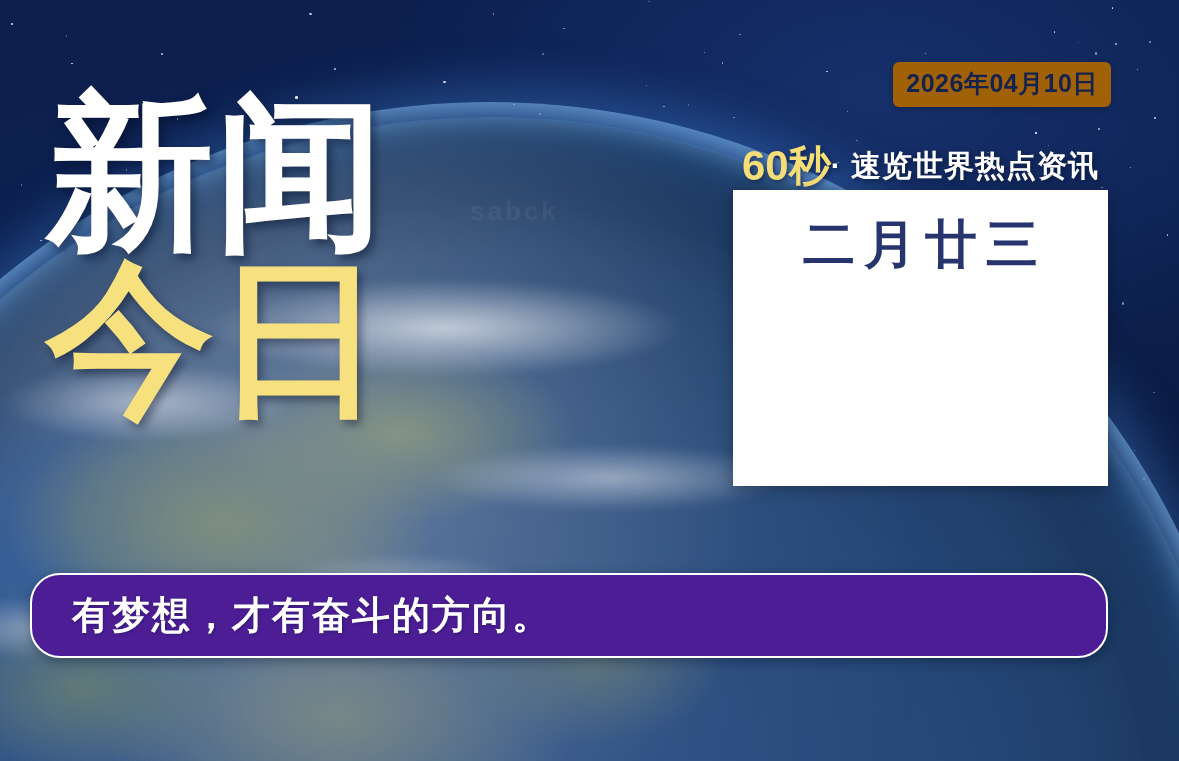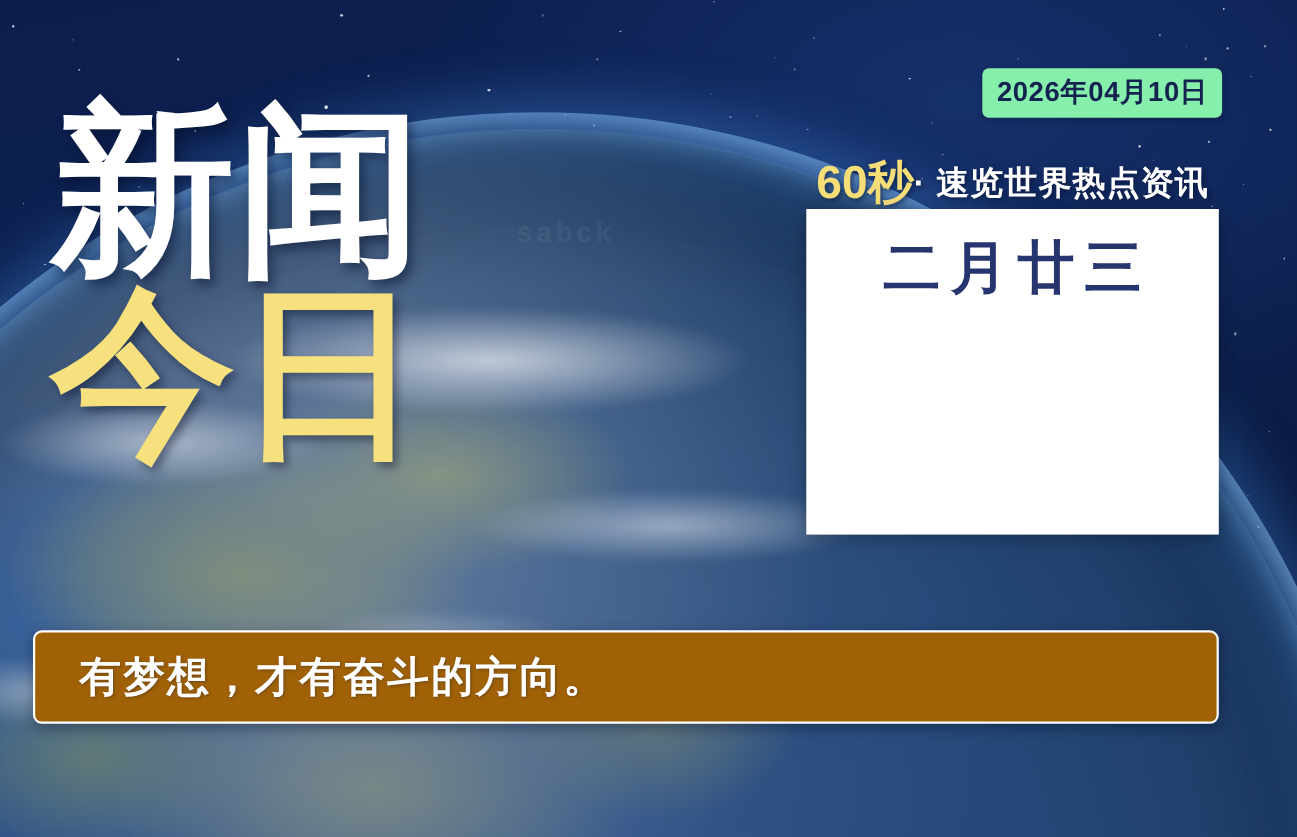--- a/index.html
+++ b/index.html
@@ -117,21 +117,21 @@
     font-size:168px;
     line-height:.99;
     letter-spacing:2px;
   }
   .brand-1{color:#f7e17f;text-shadow:4px 5px 8px rgba(4,12,34,.42);}
   .brand-2{color:#ffffff;text-shadow:4px 5px 10px rgba(4,14,40,.5);margin-top:-6px;}
 
   
   .date-pill{
     position:absolute;right:68px;top:62px;
-    background:#86efac;border-radius:6px;
+    background:#a16207;border-radius:6px;
     padding:5px 13px 7px;
     color:#14224f;
     font-size:25px;font-weight:700;letter-spacing:.5px;
     box-shadow:0 2px 6px rgba(0,0,0,.22);
     white-space:nowrap;
   }
 
   
   .tagline{
     position:absolute;left:742px;top:138px;
@@ -157,23 +157,23 @@
     padding-left:9px;line-height:1;
   }
   .card-lunar{
     margin-top:28px;font-size:52px;font-weight:700;letter-spacing:9px;
     padding-left:9px;line-height:1;
   }
 
   
   .quote{
     position:absolute;left:30px;top:573px;width:1078px;height:85px;
-    background:#a16207;
+    background:#4c1d95;
     border:2px solid #ffffff;
-    border-radius:8px;
+    border-radius:30px;
     box-sizing:border-box;
     display:flex;align-items:center;
     box-shadow:0 4px 12px rgba(4,12,34,.35);
   }
   .quote-text{
     color:#ffffff;font-size:38px;font-weight:700;letter-spacing:2px;
     margin-left:40px;white-space:nowrap;
     text-shadow:1px 1px 3px rgba(10,20,50,.35);
   }
 </style>

